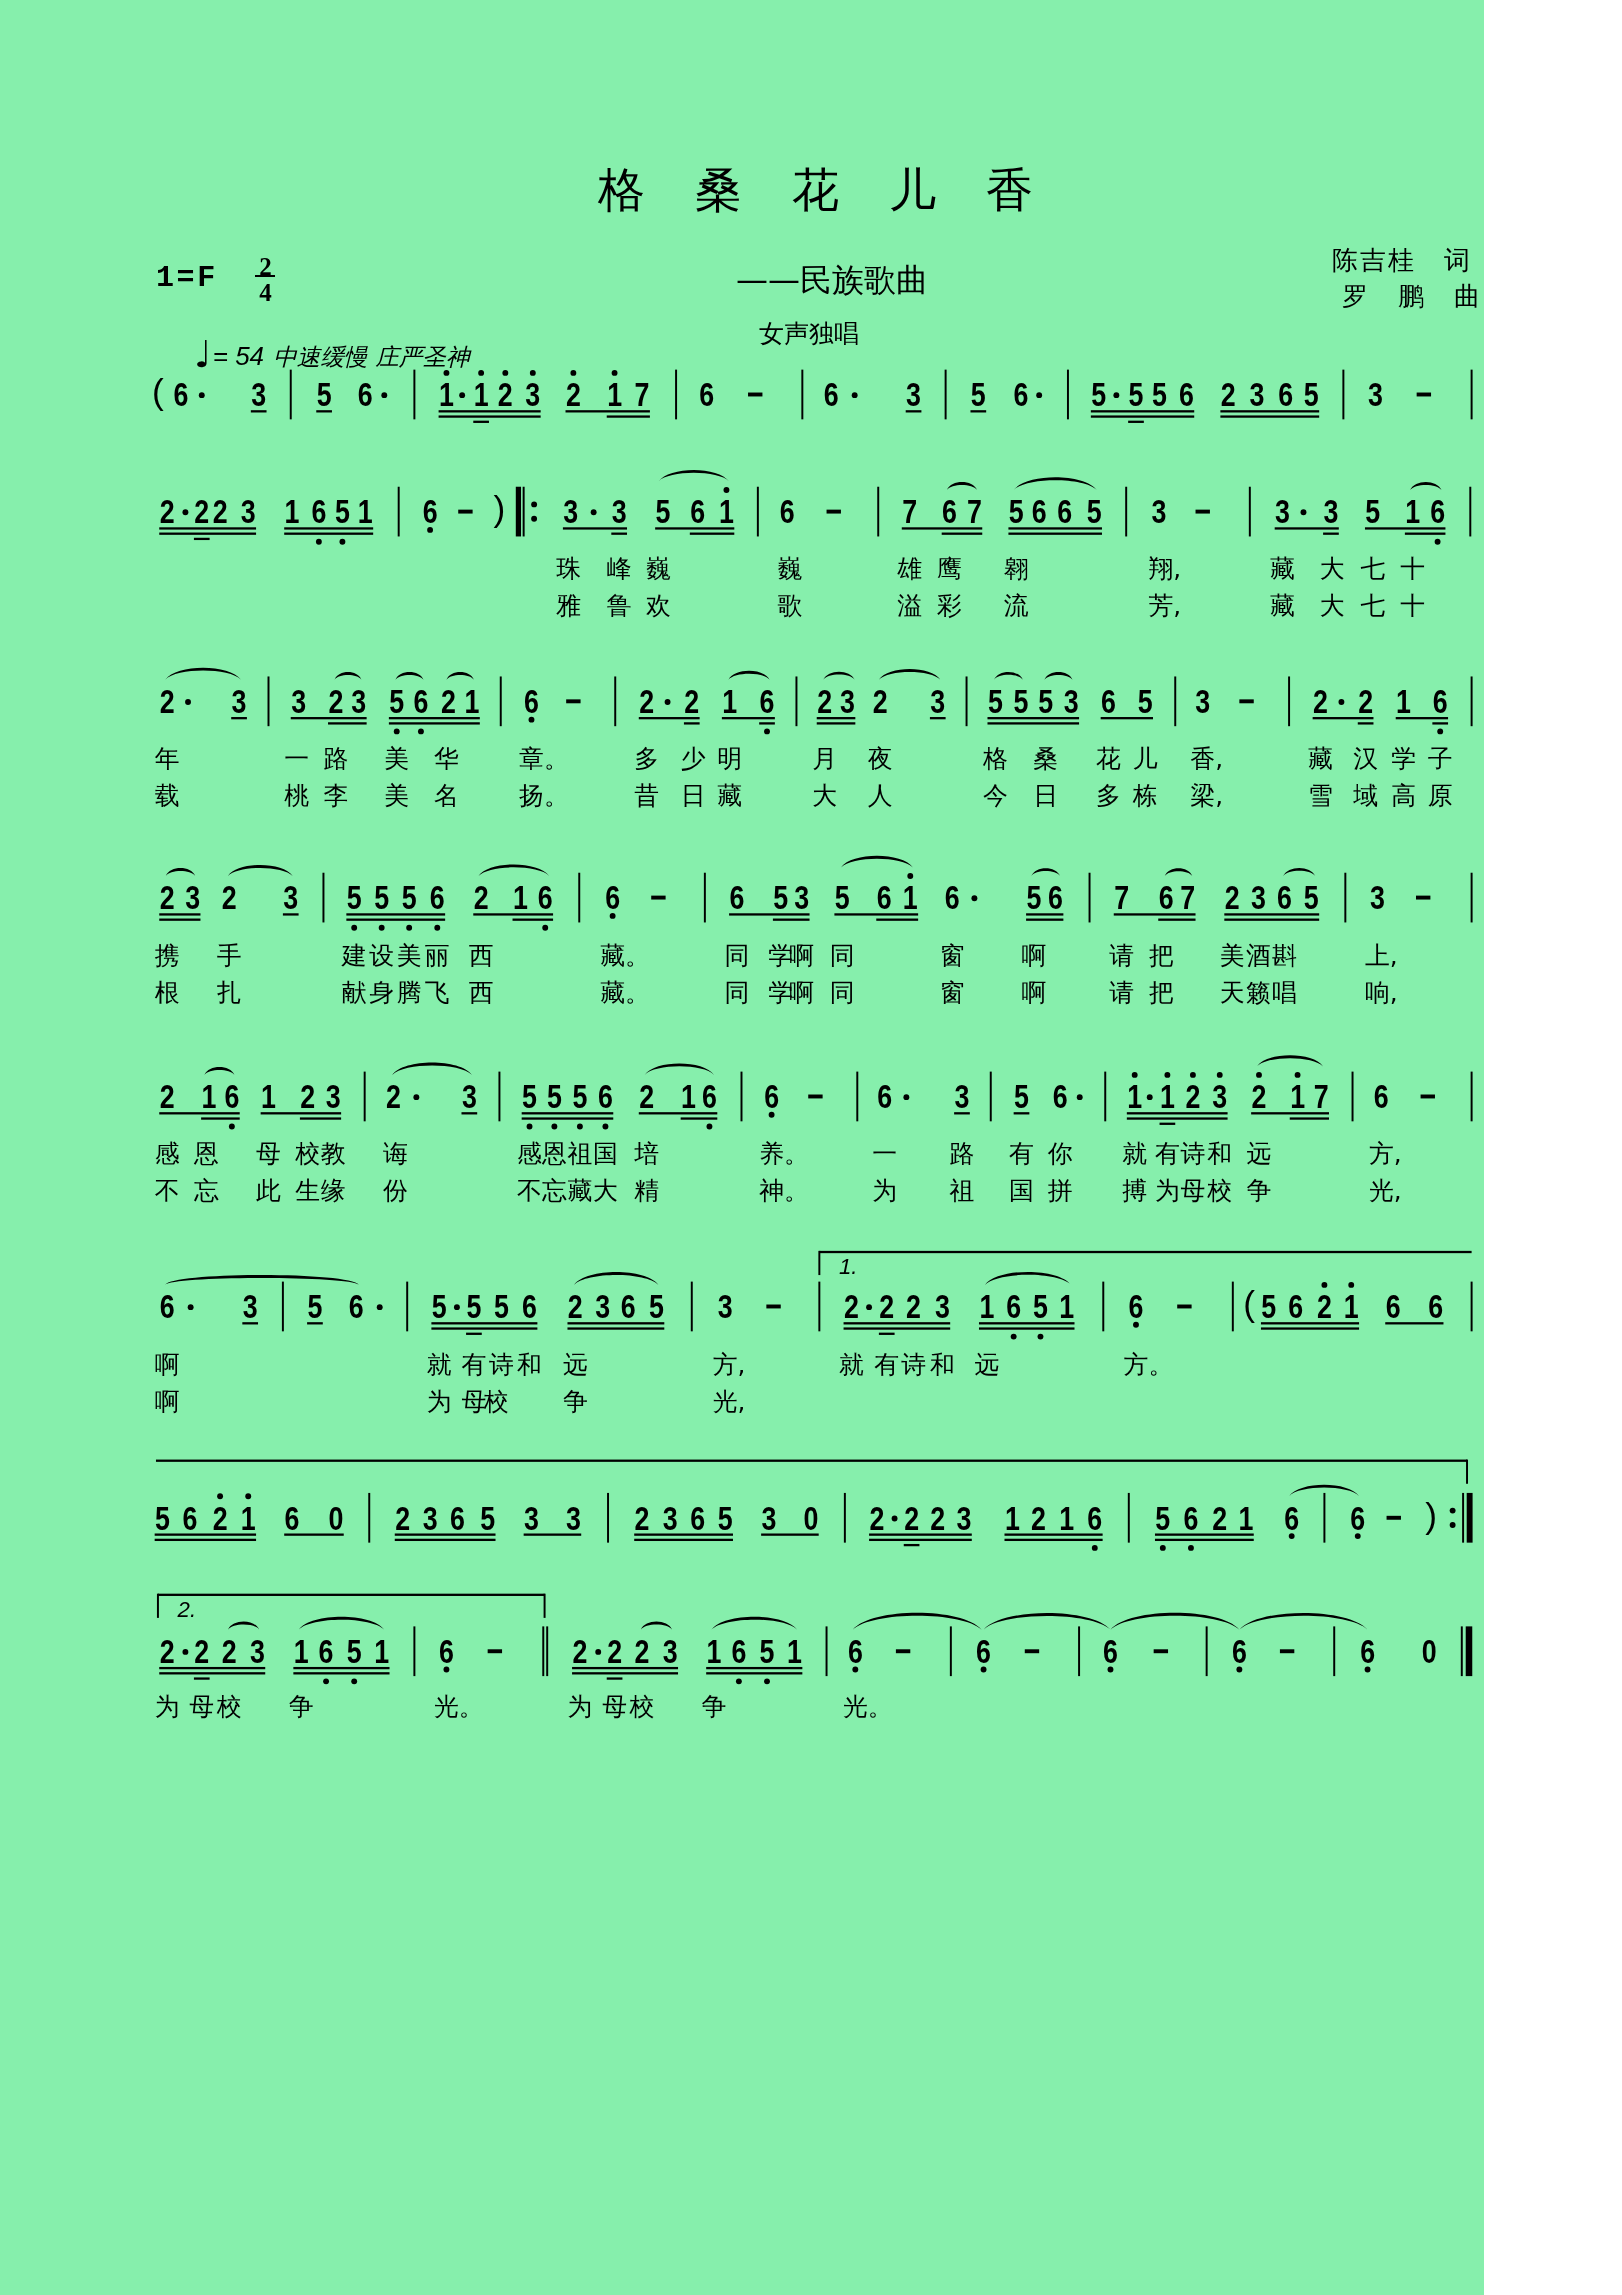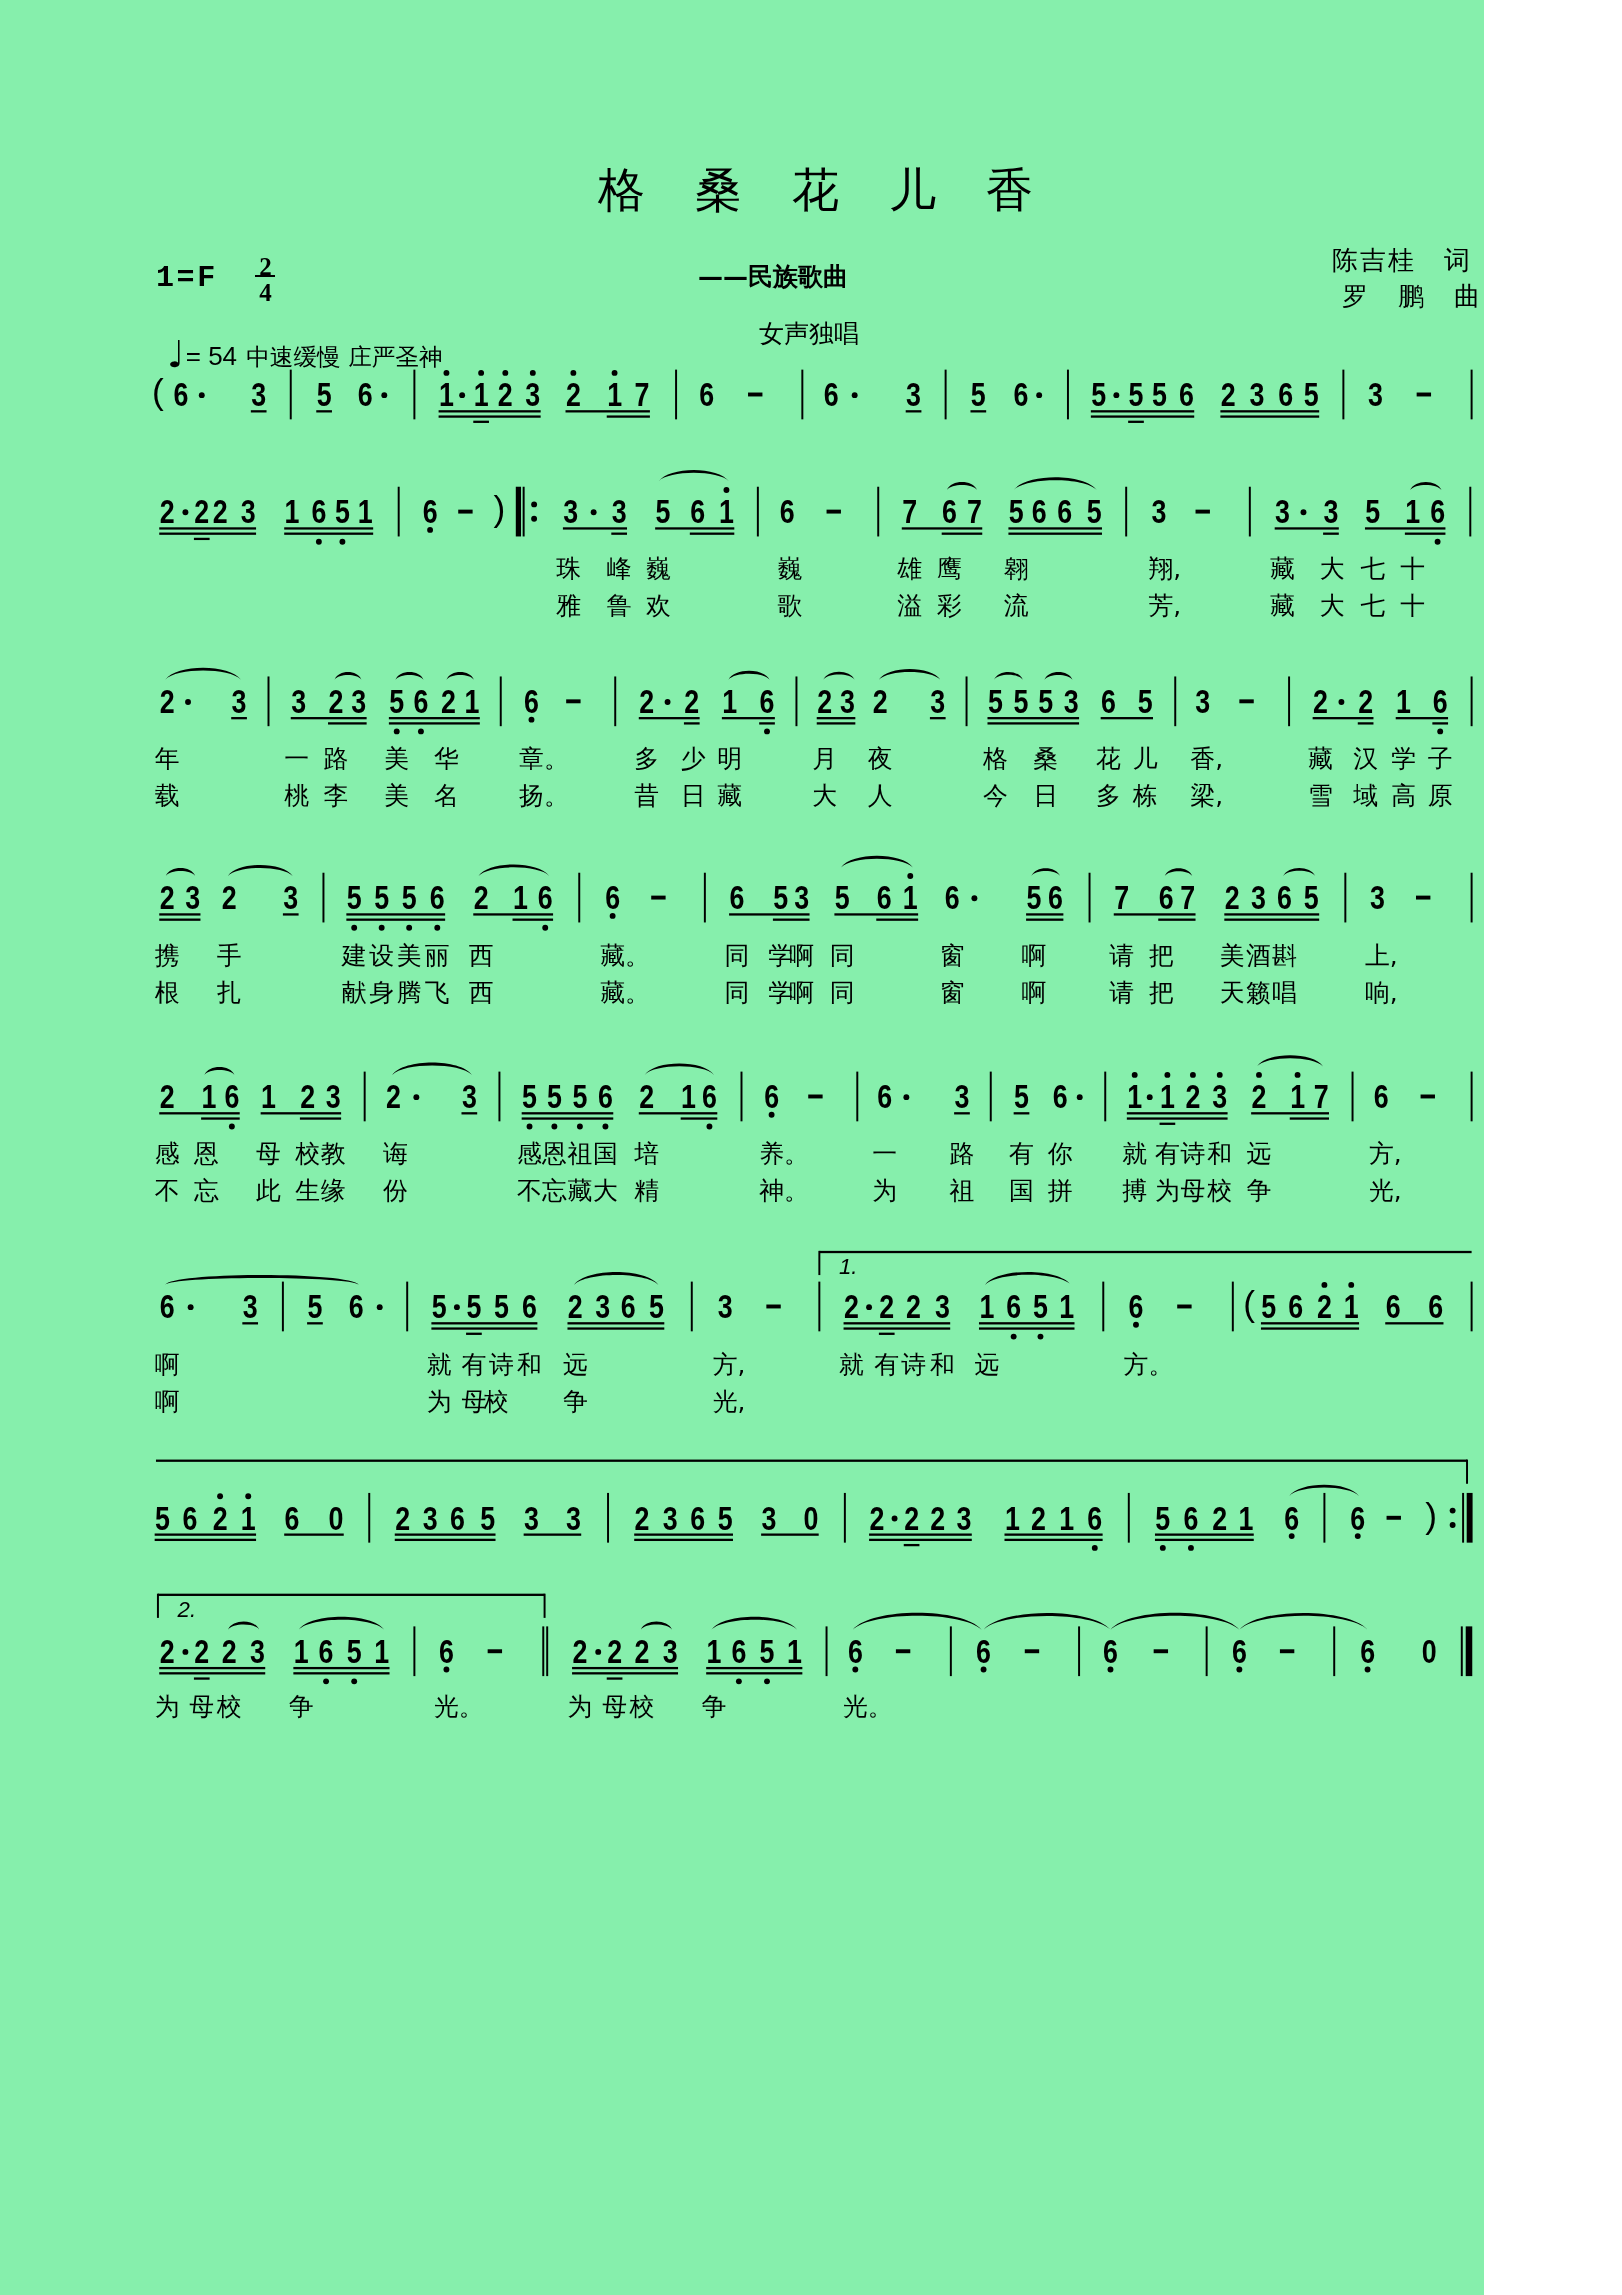--- a/index.html
+++ b/index.html
@@ -4,24 +4,24 @@
 <style>
   html, body { margin:0; padding:0; background:#ffffff; }
   #page { position:relative; width:1484px; height:2295px; background:#86efac; overflow:hidden; color:#000; }
   .hdr { position:absolute; white-space:pre; line-height:1; font-family:"DejaVu Sans", sans-serif; color:#000; }
   .title { left:598px; top:166px; font-size:47px; letter-spacing:50px; }
   .key { left:156px; top:263px; font-size:30px; font-weight:bold; font-family:Liberation Mono, monospace; letter-spacing:2.6px; }
   .ts { left:255px; font-size:25px; font-weight:bold; font-family:"Liberation Serif", serif; width:21px; text-align:center; }
   .ts-top { top:254px; }
   .ts-bot { top:280px; }
   .ts-line { position:absolute; left:255px; top:275px; width:19.6px; height:2px; background:#000; }
-  .tempo { left:137px; top:310px; font-size:23.6px; }
+  .tempo { left:164px; top:310px; font-size:23.6px;font-style:italic; }
   .tempo .qn { font-size:37px; position:relative; top:2.6px; margin-right:1.3px; }
   .tempo .tv { font-family:"Liberation Sans", sans-serif; font-size:26px; margin-right:9.2px; }
-  .genre { left:698px; top:264px; font-size:25px;font-weight:bold; }
+  .genre { left:736px; top:264px; font-size:32px; }
   .voice { left:759px; top:313px; font-size:25px;margin-top:8px; }
   .credit { left:1332px; font-size:26px; letter-spacing:2px; word-spacing:17.7px; }
   .lyricist { top:247px; }
   .composer { top:283px;margin-left:10px; }
   #score-svg { position:absolute; left:0; top:0; }
   .nd { font-family:"Liberation Sans", sans-serif; font-weight:bold; font-size:50px; }
   .np { font-family:"Liberation Sans", sans-serif; font-size:54px; }
   .ly { font-family:"DejaVu Sans", sans-serif; font-size:38px; }
   .vl { font-family:"Liberation Sans", sans-serif; font-style:italic; font-size:34px; }
   .wm { position:absolute; left:1520px; top:2280px; font-size:12px; line-height:1; font-family:"DejaVu Sans", sans-serif; white-space:nowrap;text-decoration:underline; }

